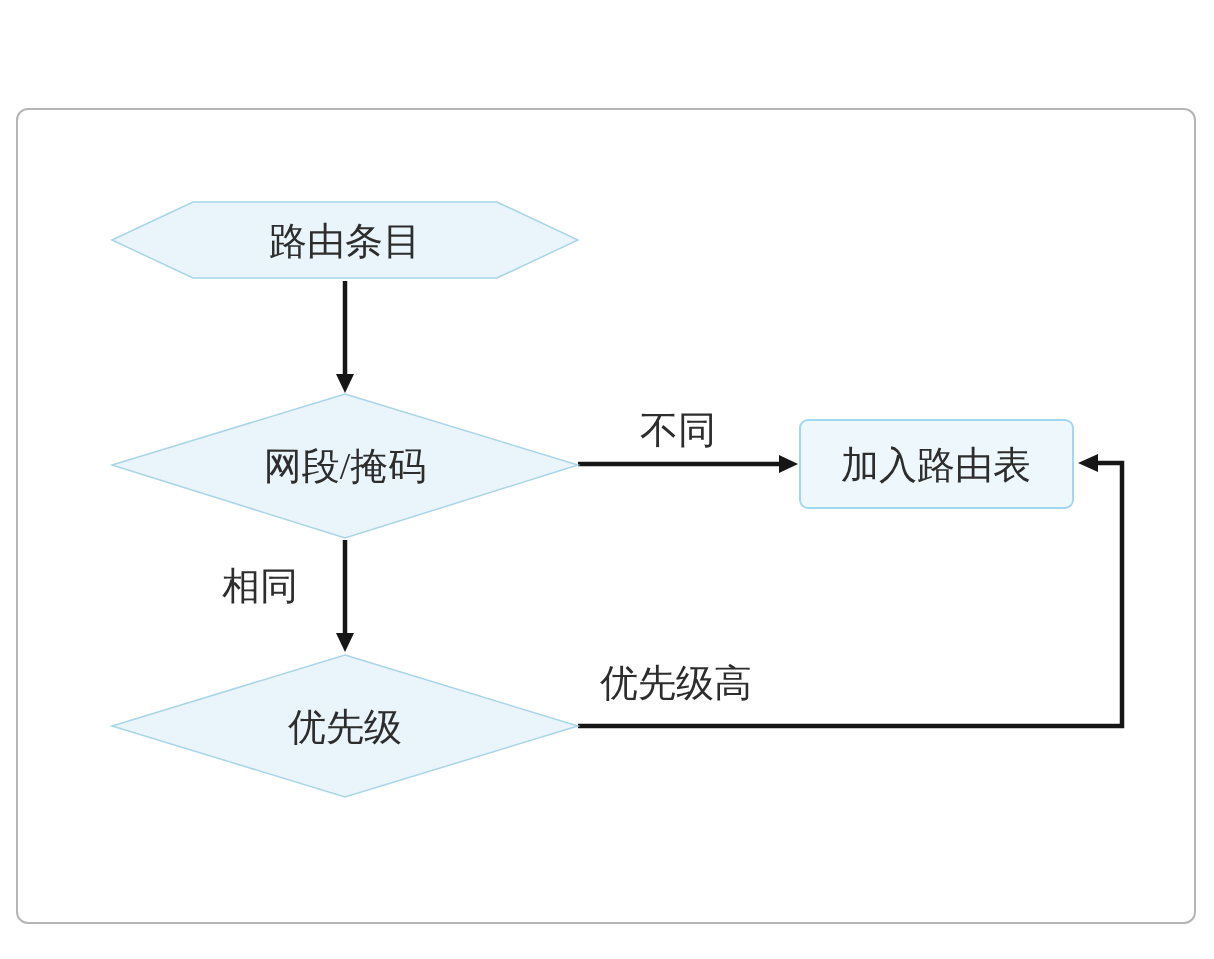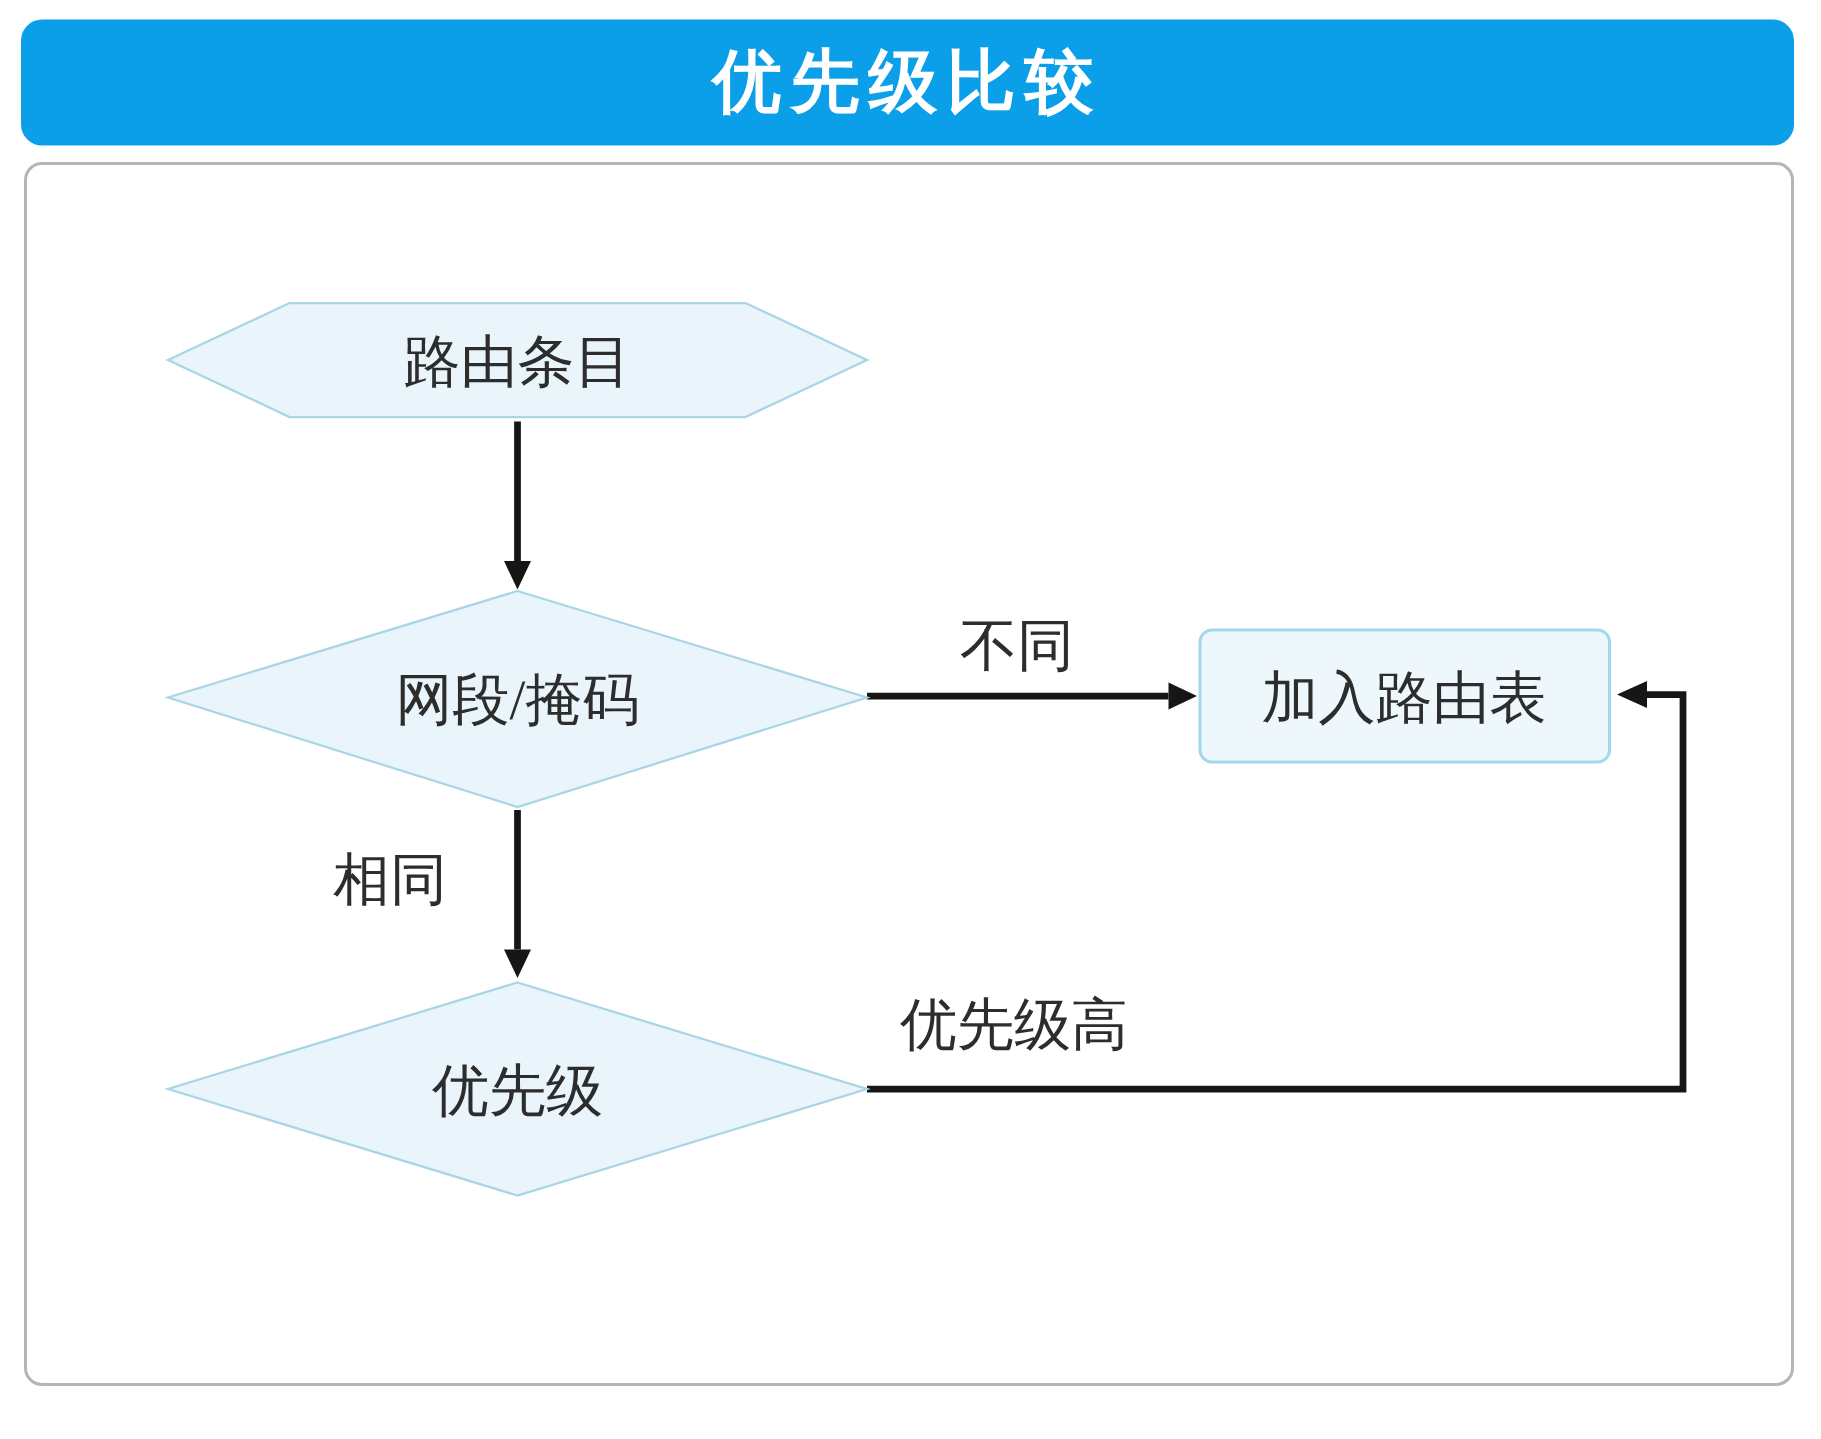--- a/index.html
+++ b/index.html
@@ -35,23 +35,20 @@
   .node-label, .edge-label {
     fill:var(--text-color,#2d2d2d); font-size:38px; text-anchor:middle;
     font-family:"Liberation Serif","DejaVu Serif",serif;
   }
 </style>
 </head>
 <body>
 
 <div class="page">
 
-  <div class="title-bar">
-    <span>优先级比较</span>
-  </div>
 
   <div class="panel"></div>
 
   <svg class="flow" width="1214" height="959" viewBox="0 0 1214 959">
 
     <line class="edge" x1="345" y1="281" x2="345" y2="374"></line>
     <polygon class="head" points="345,393 336,374 354,374"></polygon>
 
     <line class="edge" x1="578" y1="464" x2="779" y2="464"></line>
     <polygon class="head" points="798,464 779,455 779,473"></polygon>

